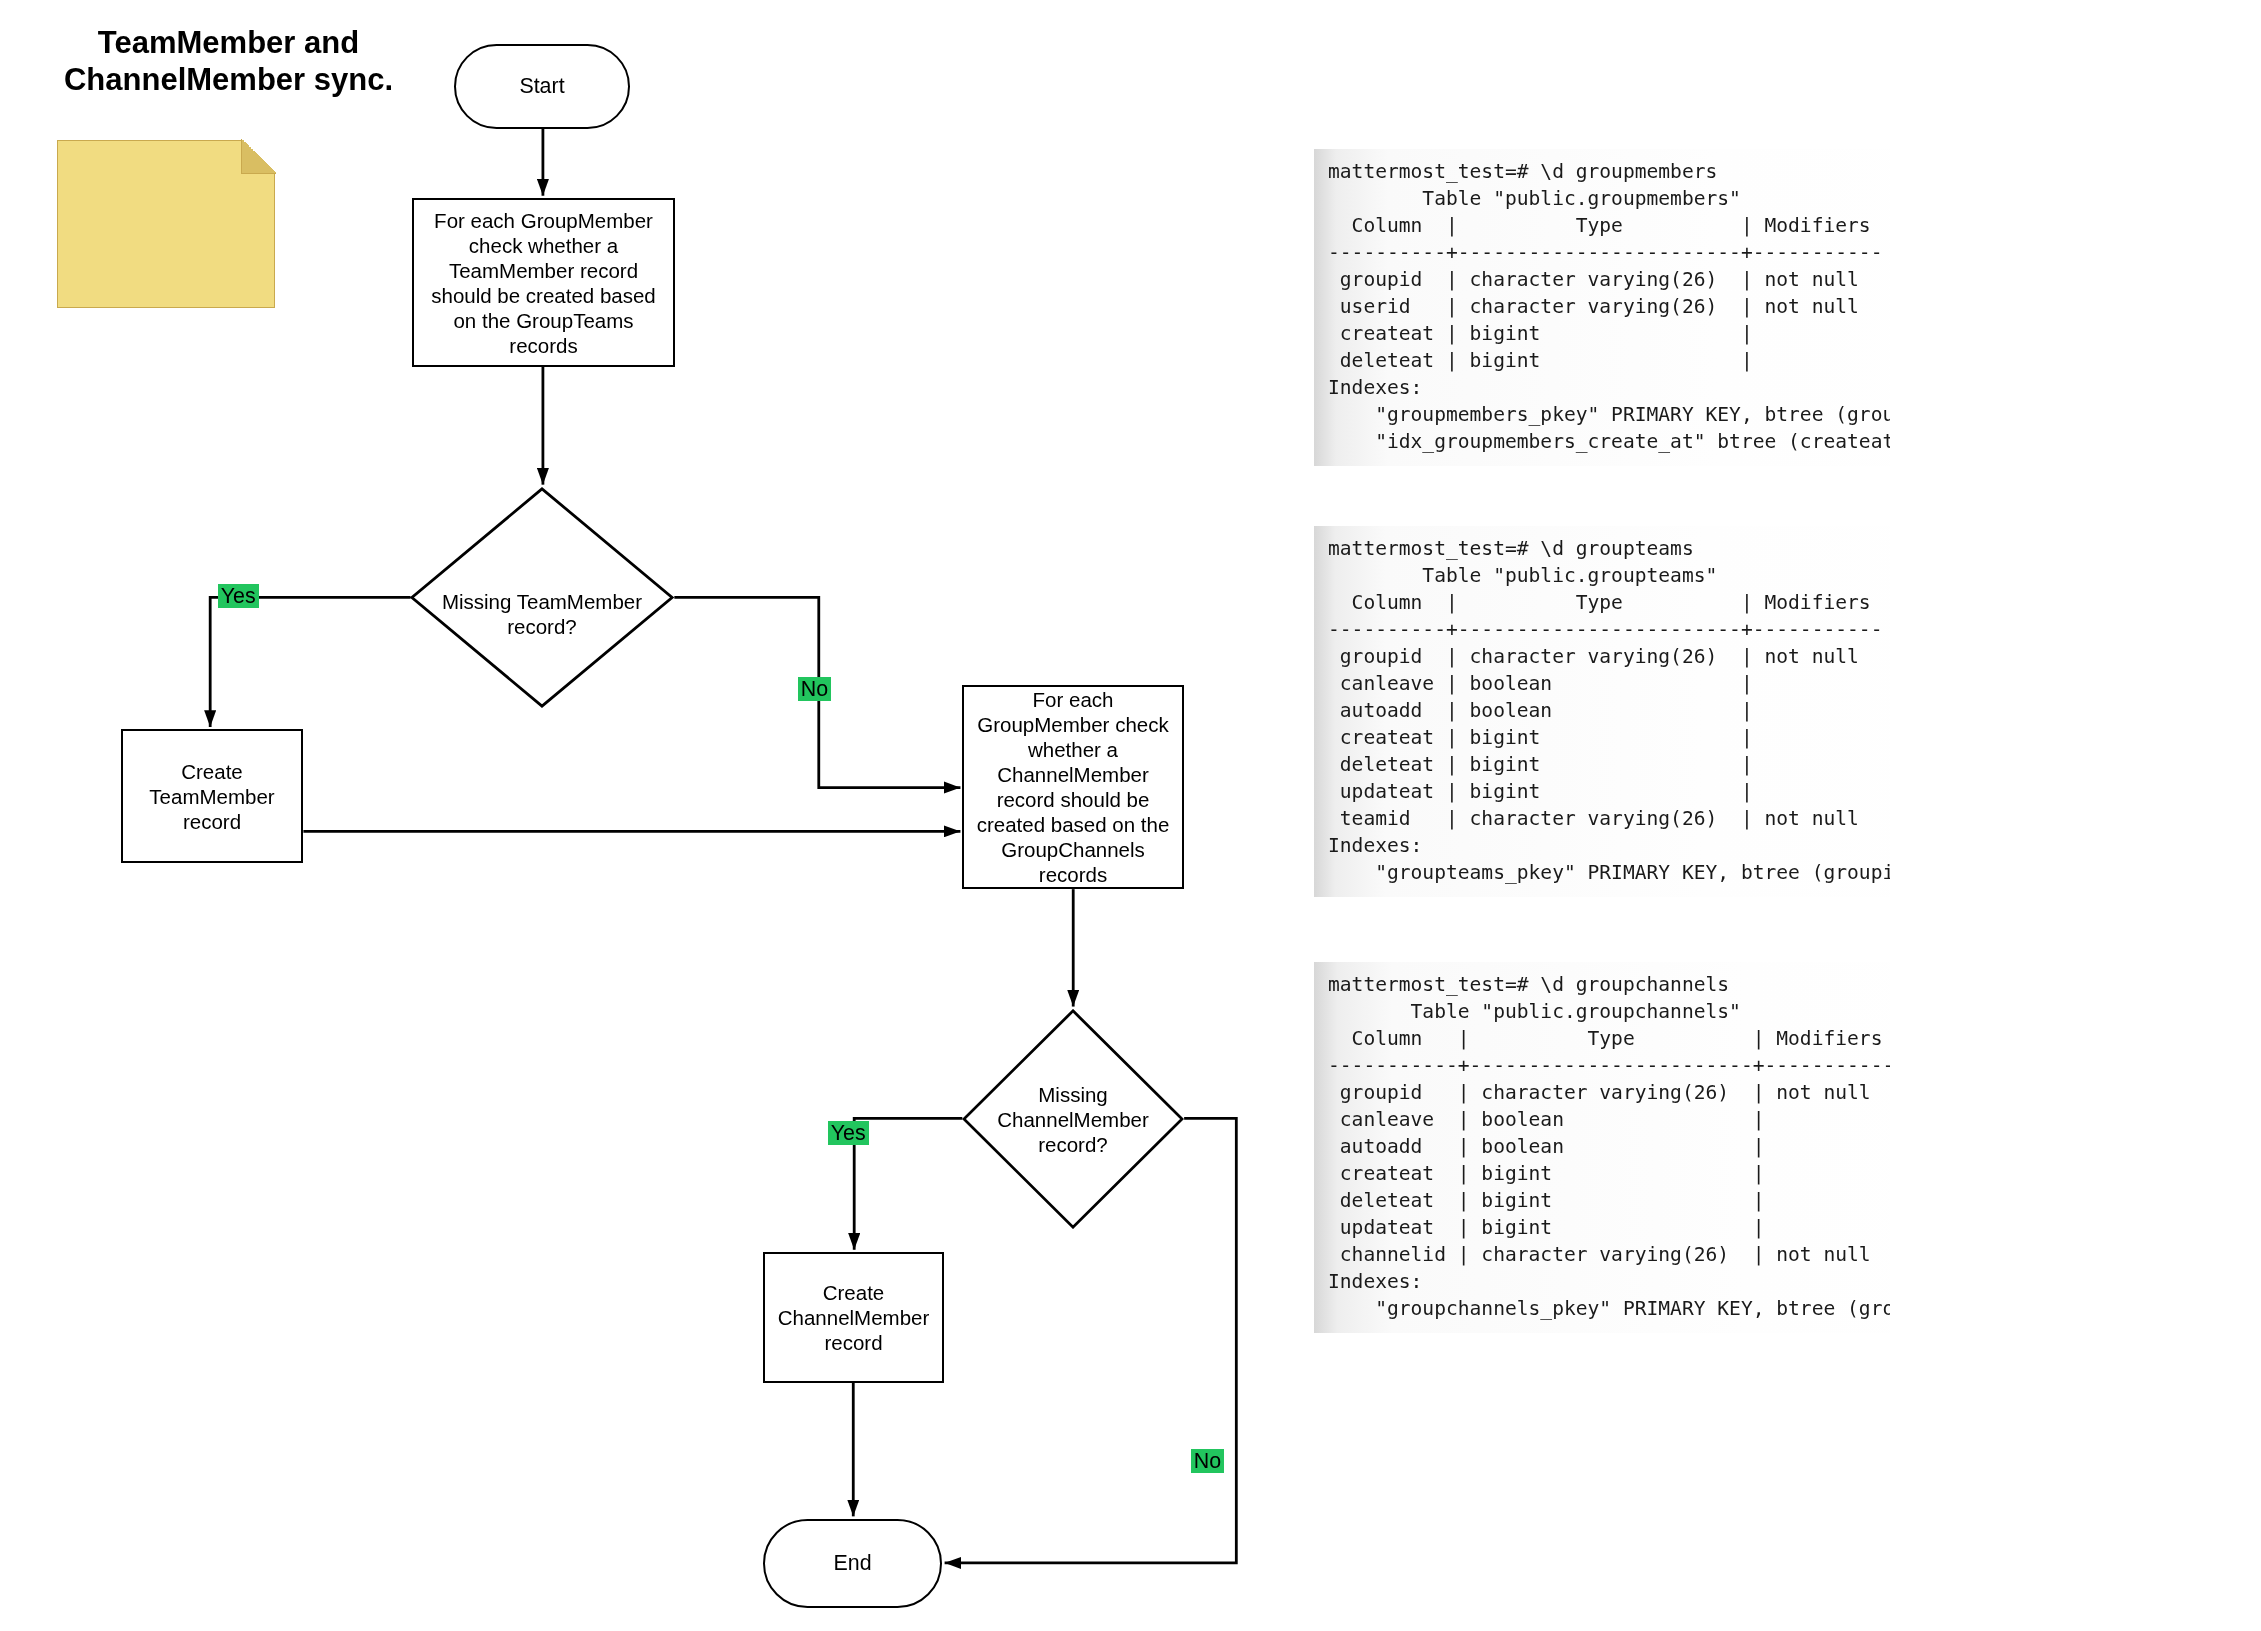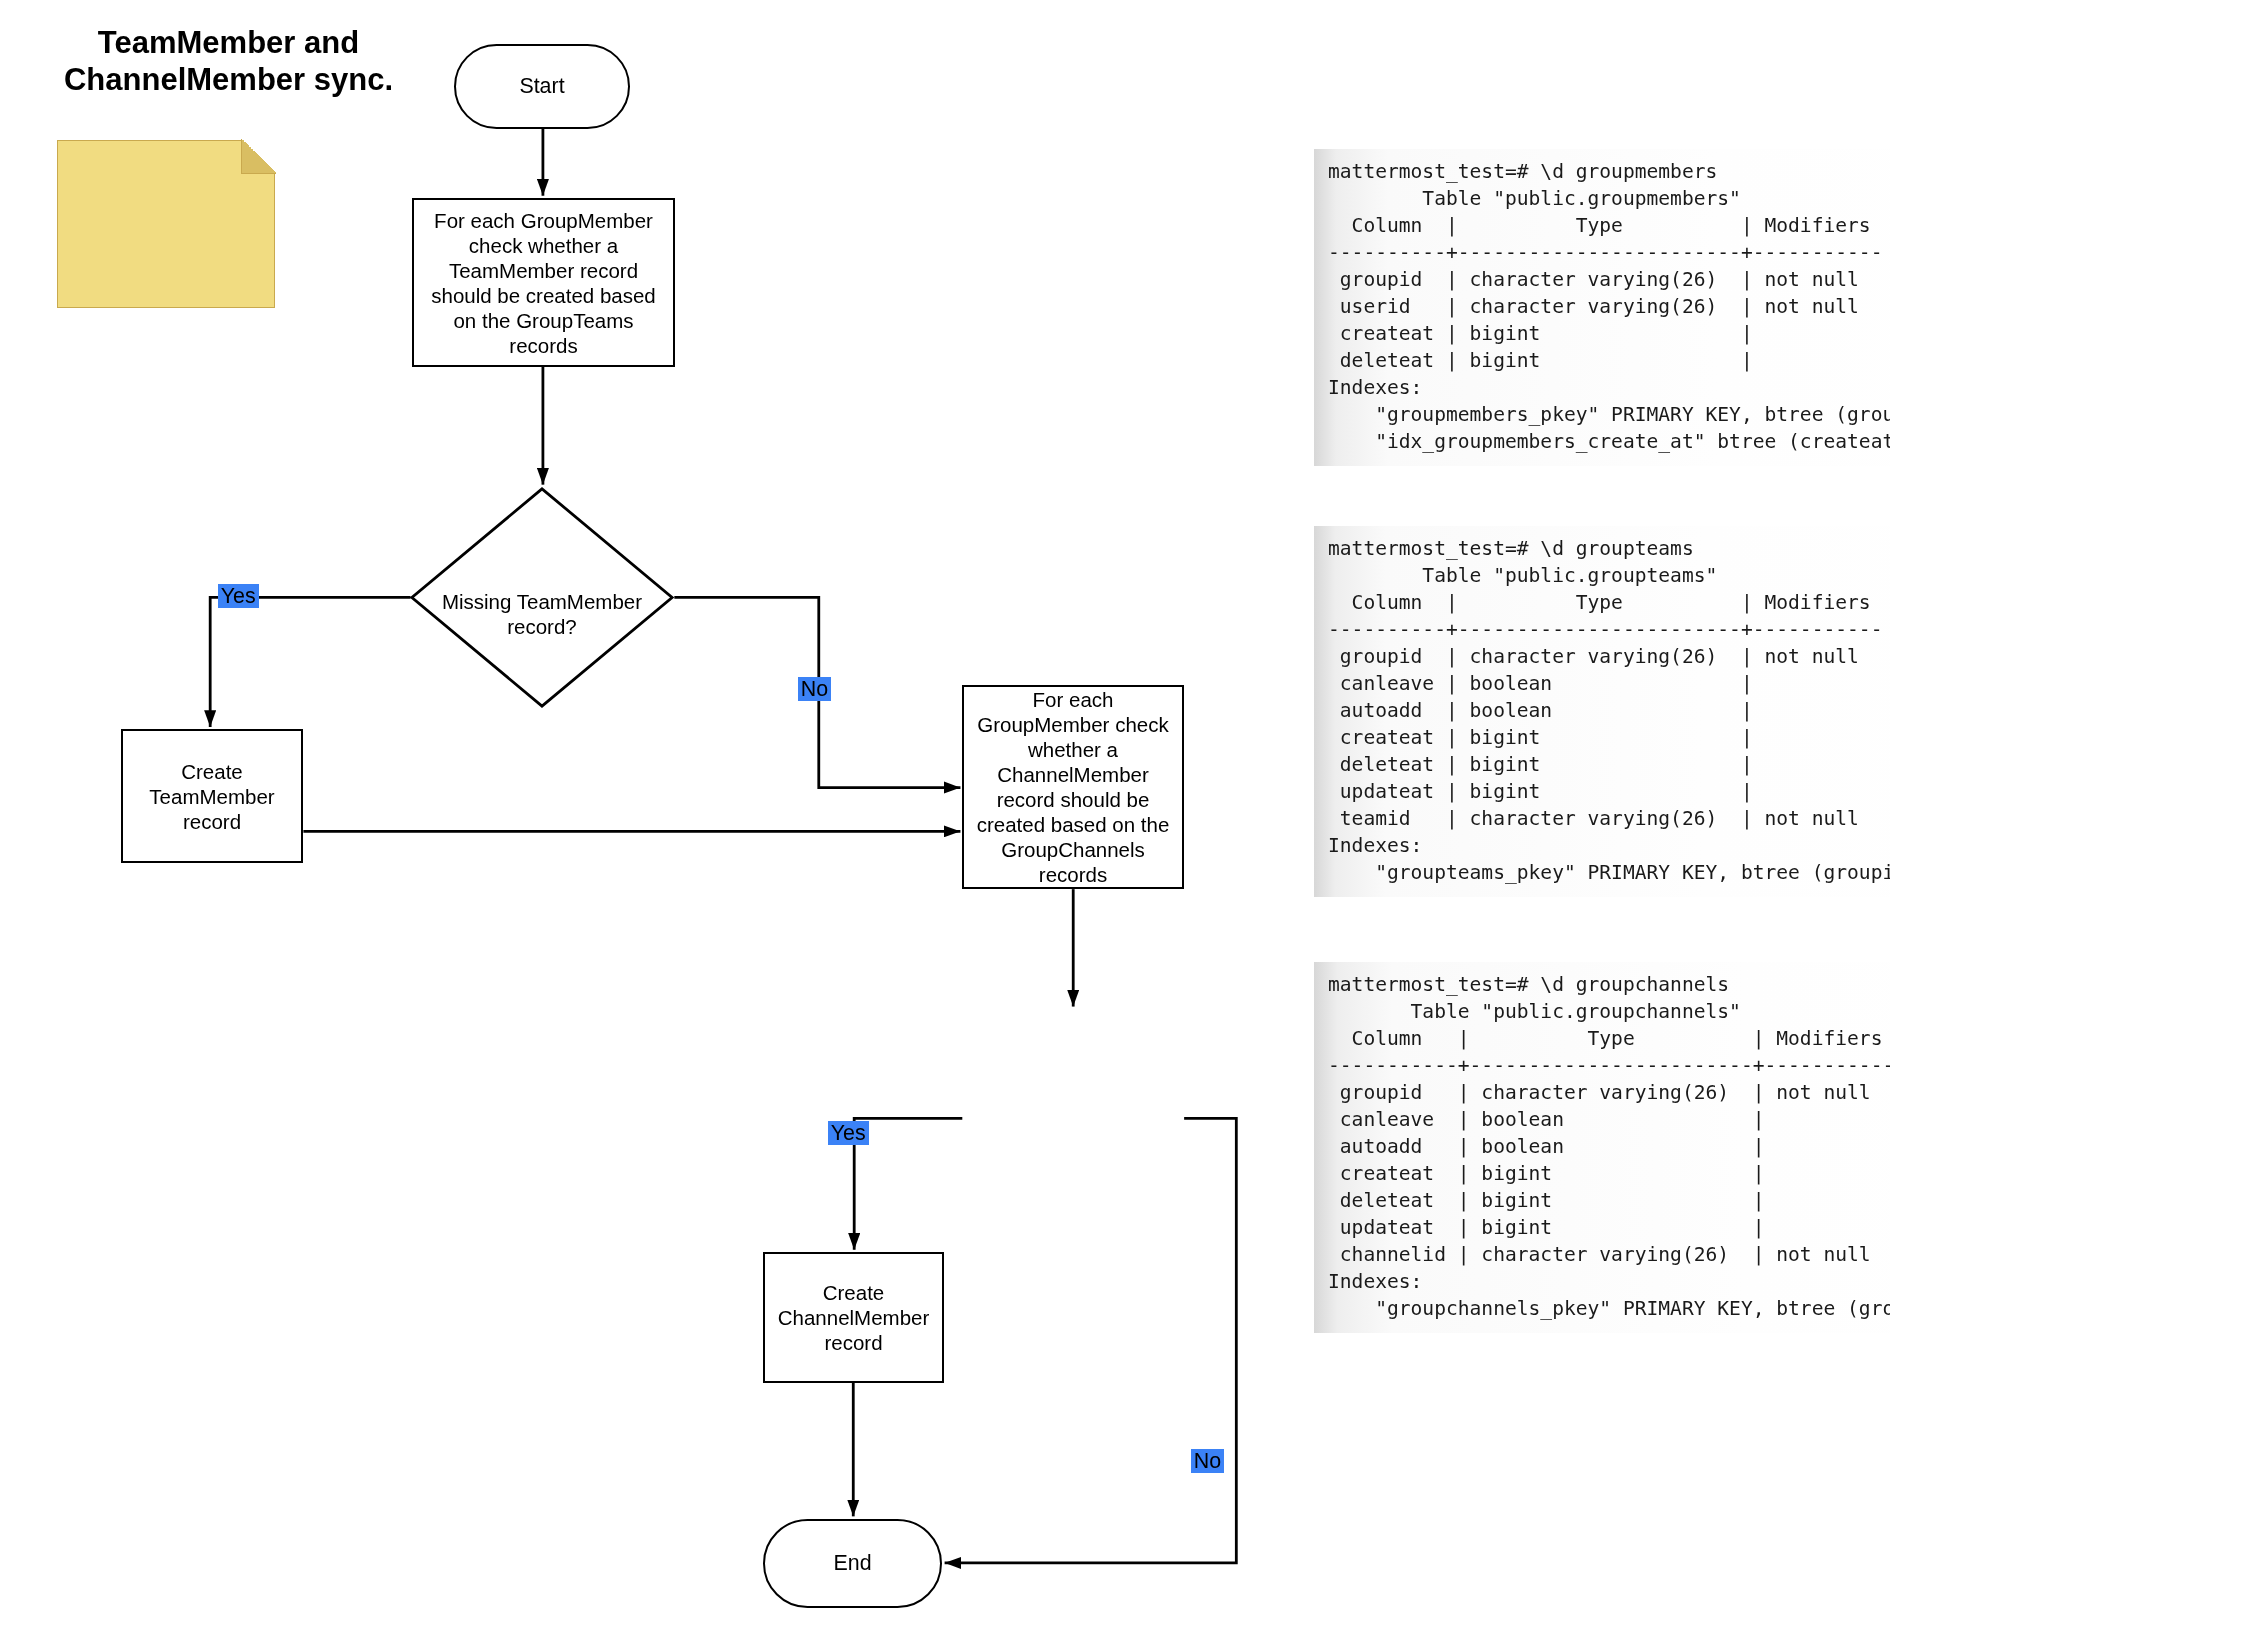--- a/index.html
+++ b/index.html
@@ -11,21 +11,21 @@
   .node{position:absolute;z-index:2;background:#ffffff;border:2.8px solid #000;
         display:flex;align-items:center;justify-content:center;text-align:center;
         font-size:20.5px;line-height:25px;box-sizing:border-box;}
   .terminal{border-radius:45px;font-size:21.4px;}
   .diamond{position:absolute;z-index:2;}
   .diamond svg{position:absolute;left:0;top:0;}
   .diamond .dtext{position:absolute;left:0;top:0;width:100%;height:100%;
         display:flex;align-items:center;justify-content:center;text-align:center;
         font-size:20.5px;line-height:25px;}
   .diamond .dtext span{display:block;}
-  .edge-label{position:absolute;z-index:3;background:#3b82f6;font-size:21.4px;line-height:24px;
+  .edge-label{position:absolute;z-index:3;background:#22c55e;font-size:21.4px;line-height:24px;
         padding:0 2.8px;text-align:center;}
   
   .title{position:absolute;z-index:2;font-size:31px;line-height:37px;font-weight:bold;
         text-align:center;white-space:pre-line;}
   
   .note{position:absolute;z-index:2;background:#F1DC81;border:1.9px solid #C9A94E;
         box-sizing:border-box;display:flex;align-items:center;justify-content:center;
         text-align:center;font-size:21px;line-height:24px;padding:9.3px 7.5px;}
   .note .fold{position:absolute;top:-1.9px;right:-1.9px;width:34px;height:34px;
         background:linear-gradient(225deg,#ffffff 0 50%,#D9BE62 50% 100%);
@@ -95,20 +95,28 @@
   </div>
 
   <div class="node" style="left:962px;top:685px;width:222px;height:204px;padding:3.7px 5.6px;">
     <span>For each GroupMember check whether a ChannelMember record should be created based on the GroupChannels records</span>
   </div>
 
   <div class="node" style="left:121px;top:729px;width:182px;height:134px;padding:5.6px 13px;">
     <span>Create TeamMember record</span>
   </div>
 
+  <div class="diamond" style="left:962px;top:1009px;width:222px;height:220px;">
+    <svg width="222" height="220" viewBox="0 0 238 236">
+      <polygon points="119,2 236,118 119,234 2,118" fill="#ffffff" stroke="#000" stroke-width="3"></polygon>
+    </svg>
+    <div class="dtext">
+        <span style="width:158px;">Missing ChannelMember record?</span>
+      </div>
+  </div>
 
   <div class="node terminal" style="left:763px;top:1519px;width:179px;height:89px;">
     <span>End</span>
   </div>
 
   <div class="node" style="left:763px;top:1252px;width:181px;height:131px;padding:5.6px 11.2px;">
     <span>Create ChannelMember record</span>
   </div>
 
   <div class="edge-label" style="left:218px;top:584px;">Yes</div>

